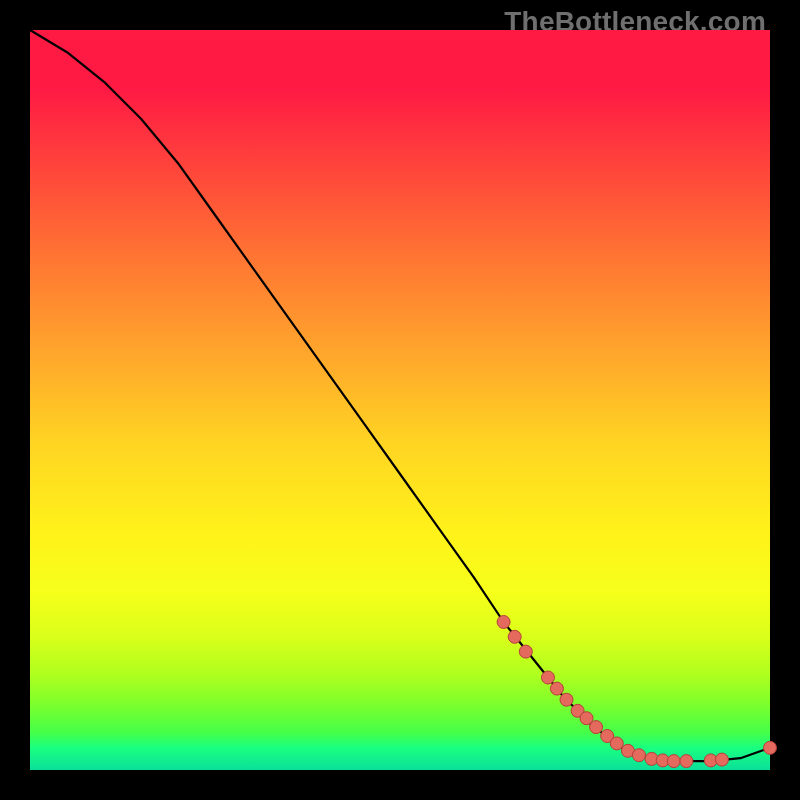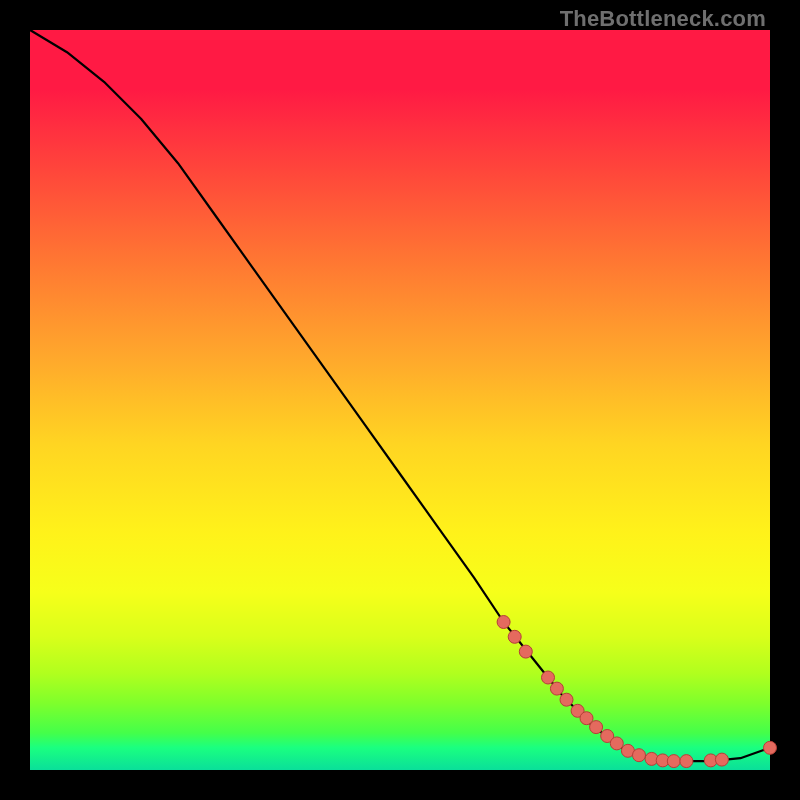--- a/index.html
+++ b/index.html
@@ -39,21 +39,21 @@
       #44ff4a 95%,
       #1aff80 97%,
       #0adf9a 100%
     );
   }
   .watermark {
     position: absolute;
     top: 6px;
     right: 34px;
     color: #6f6f6f;
-    font-size: 22px;
+    font-size: 28px;
     font-weight: 600;
     letter-spacing: 0.2px;
     user-select: none;
   }
   svg.curve {
     position: absolute;
     left: 0;
     top: 0;
     width: 740px;
     height: 740px;

